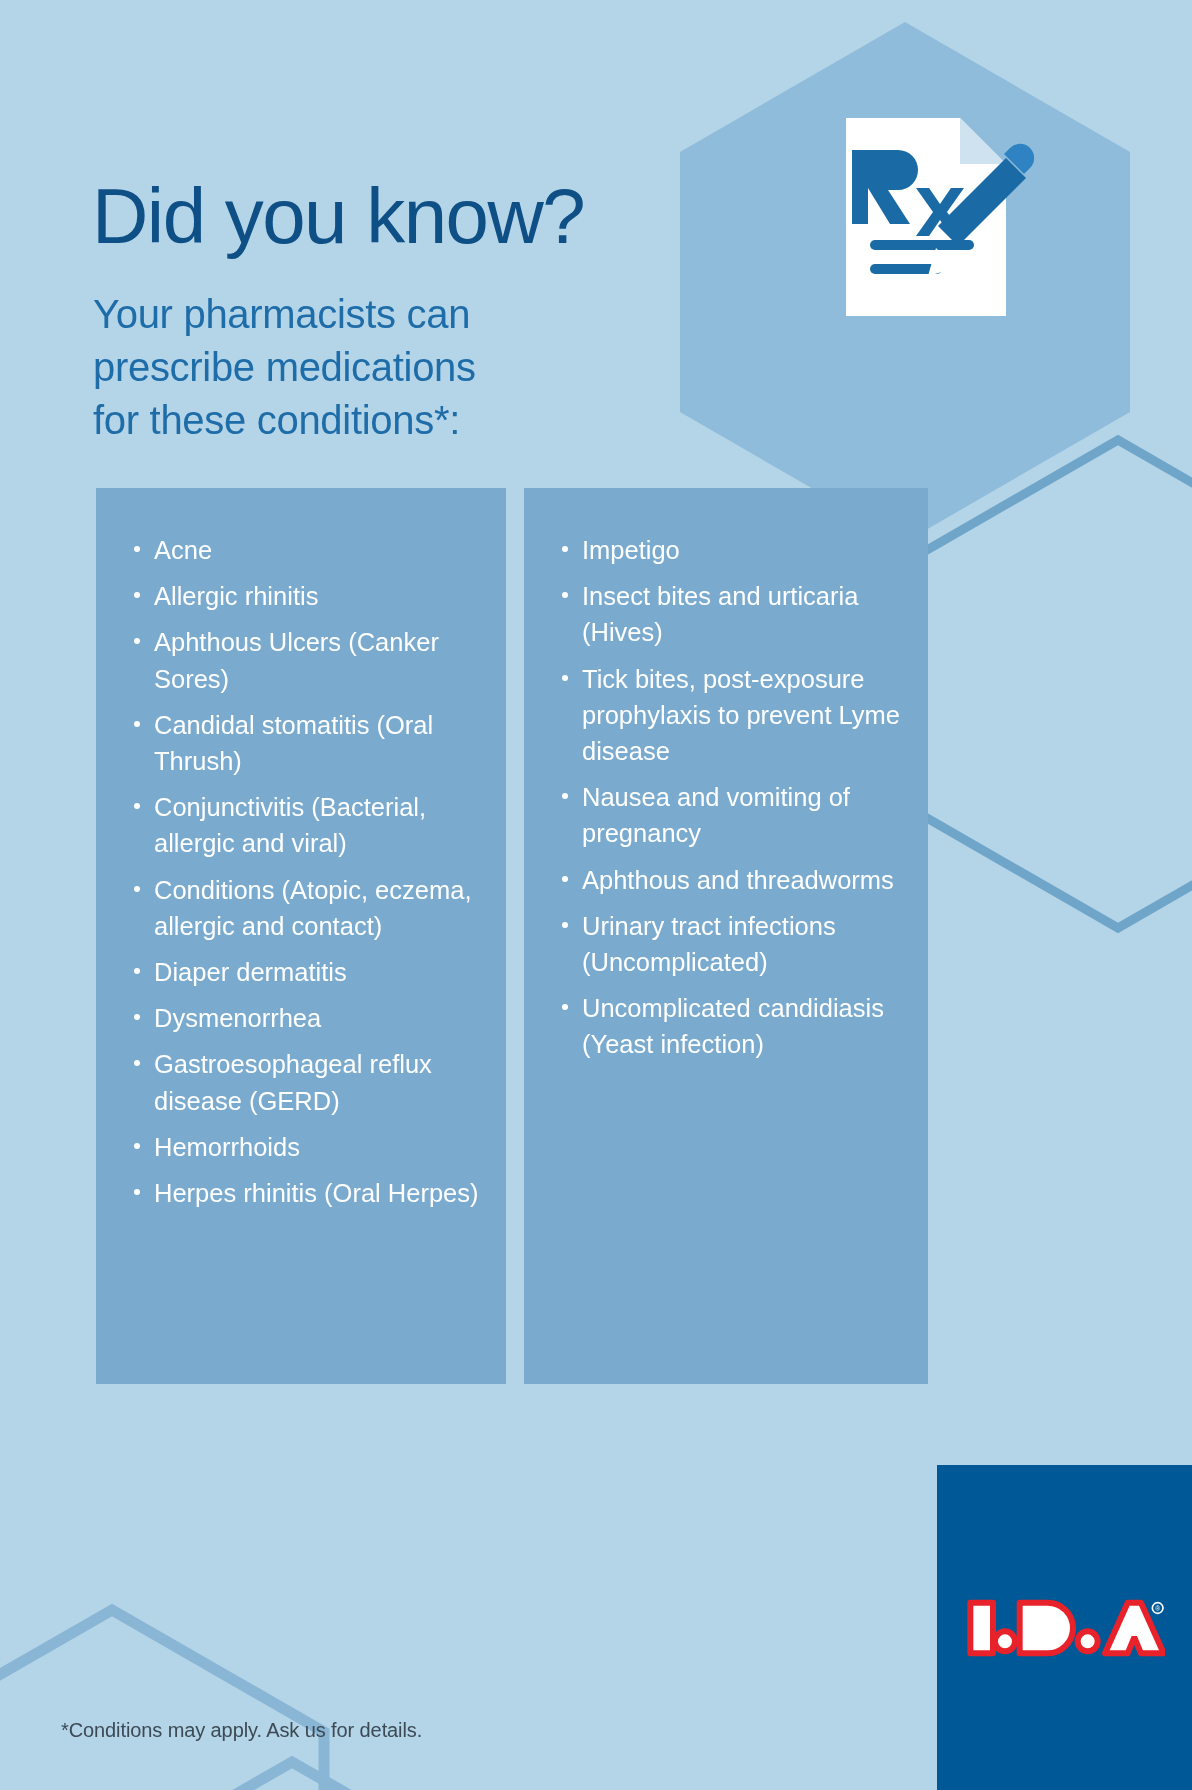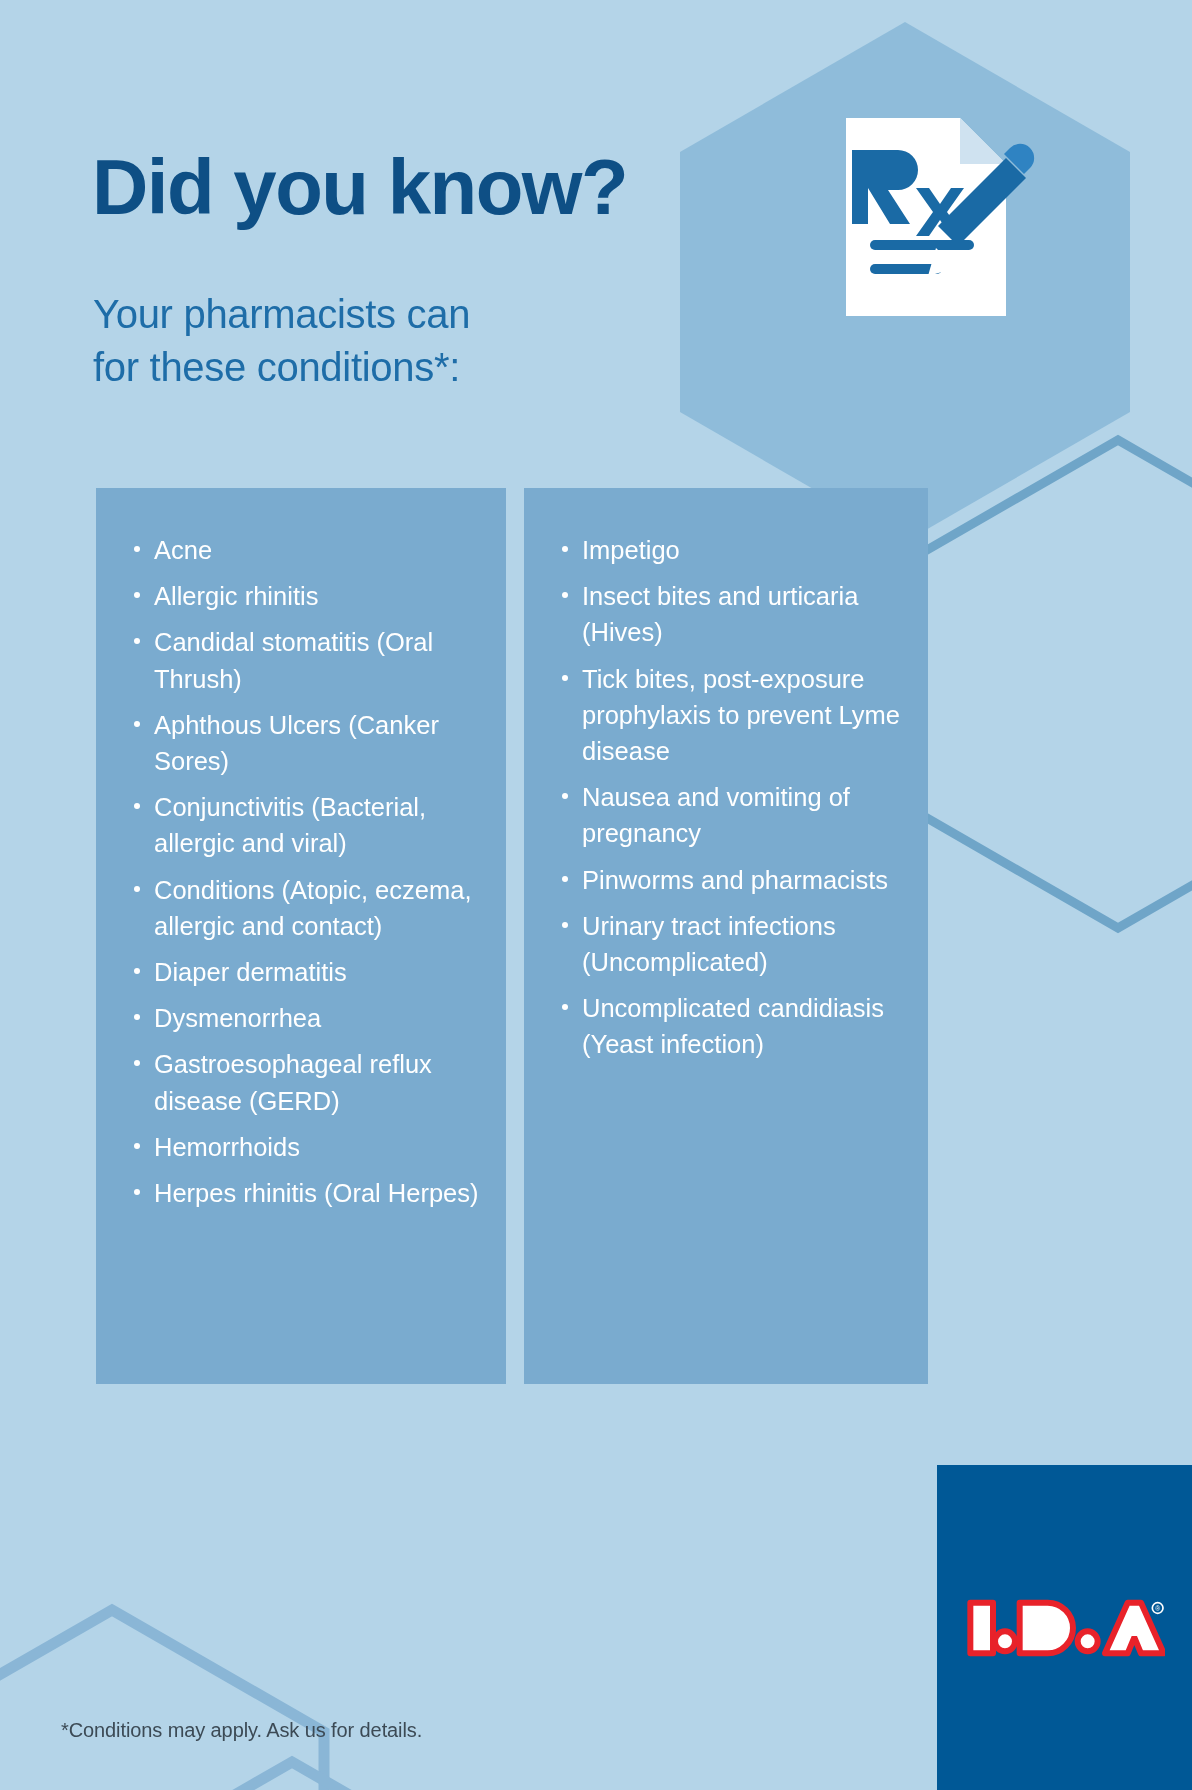--- a/index.html
+++ b/index.html
@@ -19,23 +19,23 @@
   .bg-layer {
     position: absolute;
     inset: 0;
     pointer-events: none;
   }
 
   
   .headline {
     position: absolute;
     left: 92px;
-    top: 96px;
+    top: 125px;
     font-size: 78px;
-    font-weight: 700;
+    font-weight: 400;
     letter-spacing: -1.5px;
     color: #0e4f85;
     line-height: 1.0;
     white-space: nowrap;
   }
   .subhead {
     position: absolute;
     left: 93px;
     top: 288px;
     font-size: 40px;
@@ -144,20 +144,21 @@
     <g>
       <path d="M292 1762 L504 1884 L504 2128 L292 2250 L80 2128 L80 1884 Z" fill="none" stroke="#8ab6d6" stroke-width="11"></path>
     </g>
   </svg>
 </div>
 
 <h1 class="headline">Did you know?</h1>
 
 <div class="subhead">
   <div>Your pharmacists can</div>
+  <div>prescribe medications</div>
   <div>for these conditions*:</div>
 </div>
 
 <div class="rx-wrap">
   <svg width="240" height="240" viewBox="0 0 240 240" xmlns="http://www.w3.org/2000/svg">
 
     <path d="M36 18 H150 L196 64 V216 H36 Z" fill="#ffffff"></path>
     <path d="M150 18 L196 64 H150 Z" fill="#cfe2f0"></path>
 
     <g fill="#1a6aa5">
@@ -175,38 +176,38 @@
       <path d="M112 186 c22 6 40 -2 52 -14" fill="none" stroke="#ffffff" stroke-width="9" stroke-linecap="round"></path>
     </g>
   </svg>
 </div>
 
 <div class="panels">
   <div class="panel panel-left">
     <ul class="cond-list">
         <li>Acne</li>
         <li>Allergic rhinitis</li>
+        <li>Aphthous Ulcers (Canker Sores)</li>
         <li>Candidal stomatitis (Oral Thrush)</li>
-        <li>Aphthous Ulcers (Canker Sores)</li>
         <li>Conjunctivitis (Bacterial, allergic and viral)</li>
         <li>Conditions (Atopic, eczema, allergic and contact)</li>
         <li>Diaper dermatitis</li>
         <li>Dysmenorrhea</li>
         <li>Gastroesophageal reflux disease (GERD)</li>
         <li>Hemorrhoids</li>
         <li>Herpes rhinitis (Oral Herpes)</li>
       </ul>
   </div>
   <div class="panel panel-right">
     <ul class="cond-list">
         <li>Impetigo</li>
         <li>Insect bites and urticaria (Hives)</li>
         <li>Tick bites, post-exposure prophylaxis to prevent Lyme disease</li>
         <li>Nausea and vomiting of pregnancy</li>
-        <li>Pinworms and pharmacists</li>
+        <li>Aphthous and threadworms</li>
         <li>Urinary tract infections (Uncomplicated)</li>
         <li>Uncomplicated candidiasis (Yeast infection)</li>
       </ul>
   </div>
 </div>
 
 <div class="footnote">*Conditions may apply. Ask us for details.</div>
 
 <div class="logo-block">
   <span class="sr">I·D·A</span>

